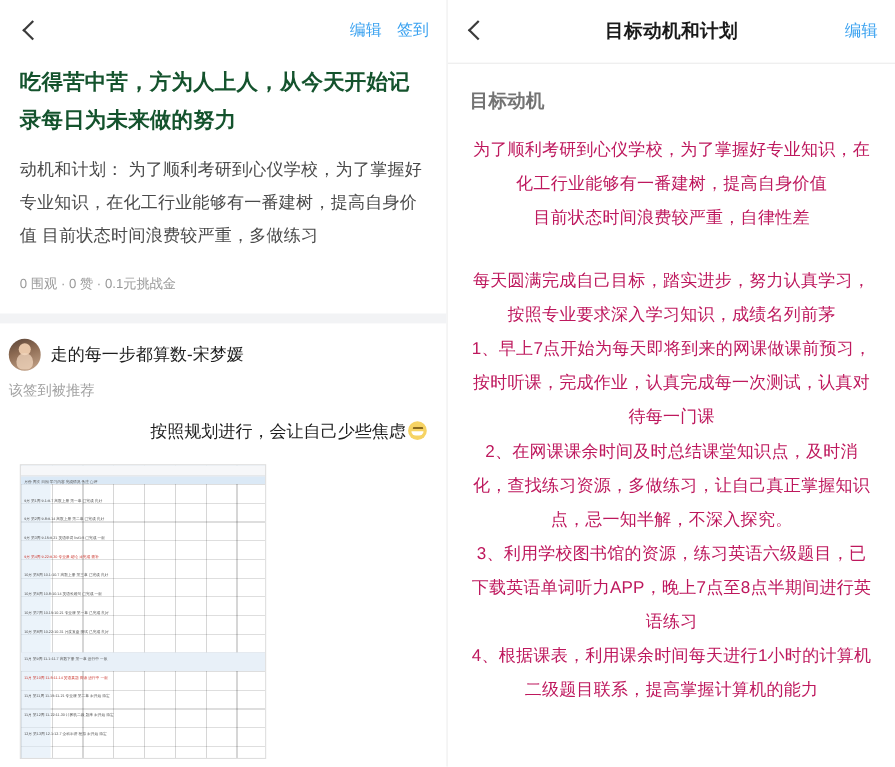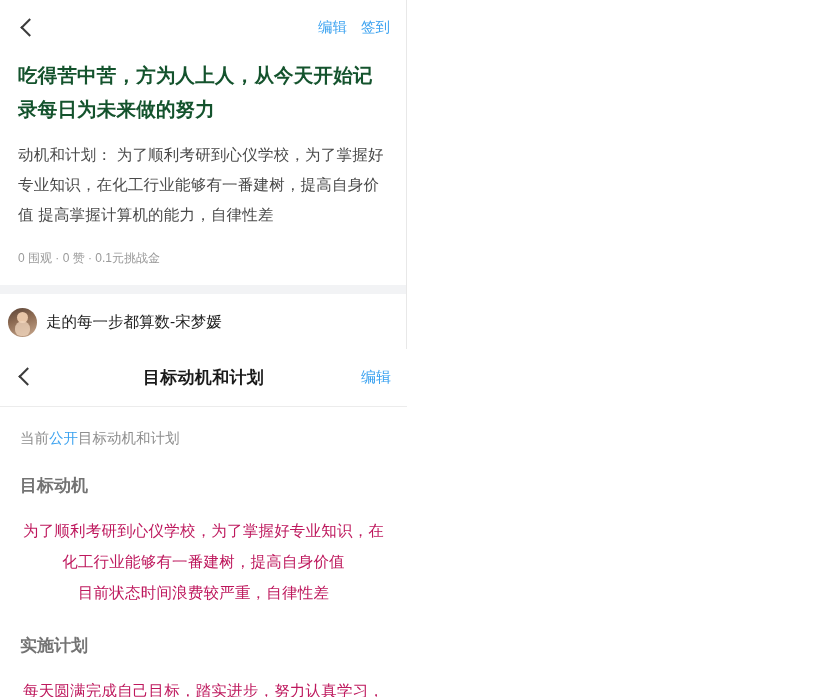--- a/index.html
+++ b/index.html
@@ -7,21 +7,20 @@
     width: 814px;
     height: 697px;
     font-family: "Liberation Sans", sans-serif;
     background: #ffffff;
     overflow: hidden;
   }
   .app {
     display: flex;
     width: 814px;
     height: 697px;
-    flex-direction: column;
   }
 
   
   .pane-left {
     width: 407px;
     height: 697px;
     background: #ffffff;
     position: relative;
     overflow: hidden;
     border-right: 1px solid #e8e8e8;
@@ -272,31 +271,32 @@
     <div class="lheader">
       <div class="back-chevron"></div>
       <div class="lheader-actions">
         <span>编辑</span>
         <span>签到</span>
       </div>
     </div>
 
     <div class="lbody">
       <div class="post-title">吃得苦中苦，方为人上人，从今天开始记录每日为未来做的努力</div>
-      <div class="post-desc">动机和计划： 为了顺利考研到心仪学校，为了掌握好专业知识，在化工行业能够有一番建树，提高自身价值 提高掌握计算机的能力，自律性差</div>
+      <div class="post-desc">动机和计划： 为了顺利考研到心仪学校，为了掌握好专业知识，在化工行业能够有一番建树，提高自身价值 目前状态时间浪费较严重，多做练习</div>
       <div class="post-meta">0 围观 · 0 赞 · 0.1元挑战金</div>
     </div>
 
     <div class="divider"></div>
 
     <div class="comment">
       <div class="comment-user">
         <div class="avatar"></div>
         <div class="comment-name">走的每一步都算数-宋梦媛</div>
       </div>
+      <div class="comment-sub">该签到被推荐</div>
       <div class="comment-text">
         <span>按照规划进行，会让自己少些焦虑</span><span class="emoji-inline"></span>
       </div>
     </div>
 
     <div class="attach">
       <div class="sheet"></div>
       <div class="leftcol"></div>
       <div class="band b1"></div>
       <div class="band b2"></div>
@@ -321,29 +321,25 @@
 
   <div class="pane-right">
 
     <div class="rheader">
       <div class="back-chevron"></div>
       <div class="rtitle">目标动机和计划</div>
       <div class="redit">编辑</div>
     </div>
 
     <div class="rbody">
-      <div class="privacy-line">
-        <span>当前</span><span class="pub">公开</span><span>目标动机和计划</span>
-      </div>
 
       <div class="sec-title">目标动机</div>
       <div class="sec-body">为了顺利考研到心仪学校，为了掌握好专业知识，在化工行业能够有一番建树，提高自身价值
 目前状态时间浪费较严重，自律性差</div>
 
-      <div class="sec-title">实施计划</div>
       <div class="sec-body plan">每天圆满完成自己目标，踏实进步，努力认真学习，按照专业要求深入学习知识，成绩名列前茅
 1、早上7点开始为每天即将到来的网课做课前预习，按时听课，完成作业，认真完成每一次测试，认真对待每一门课
 2、在网课课余时间及时总结课堂知识点，及时消化，查找练习资源，多做练习，让自己真正掌握知识点，忌一知半解，不深入探究。
 3、利用学校图书馆的资源，练习英语六级题目，已下载英语单词听力APP，晚上7点至8点半期间进行英语练习
 4、根据课表，利用课余时间每天进行1小时的计算机二级题目联系，提高掌握计算机的能力</div>
     </div>
 
   </div>
 
 </div>

